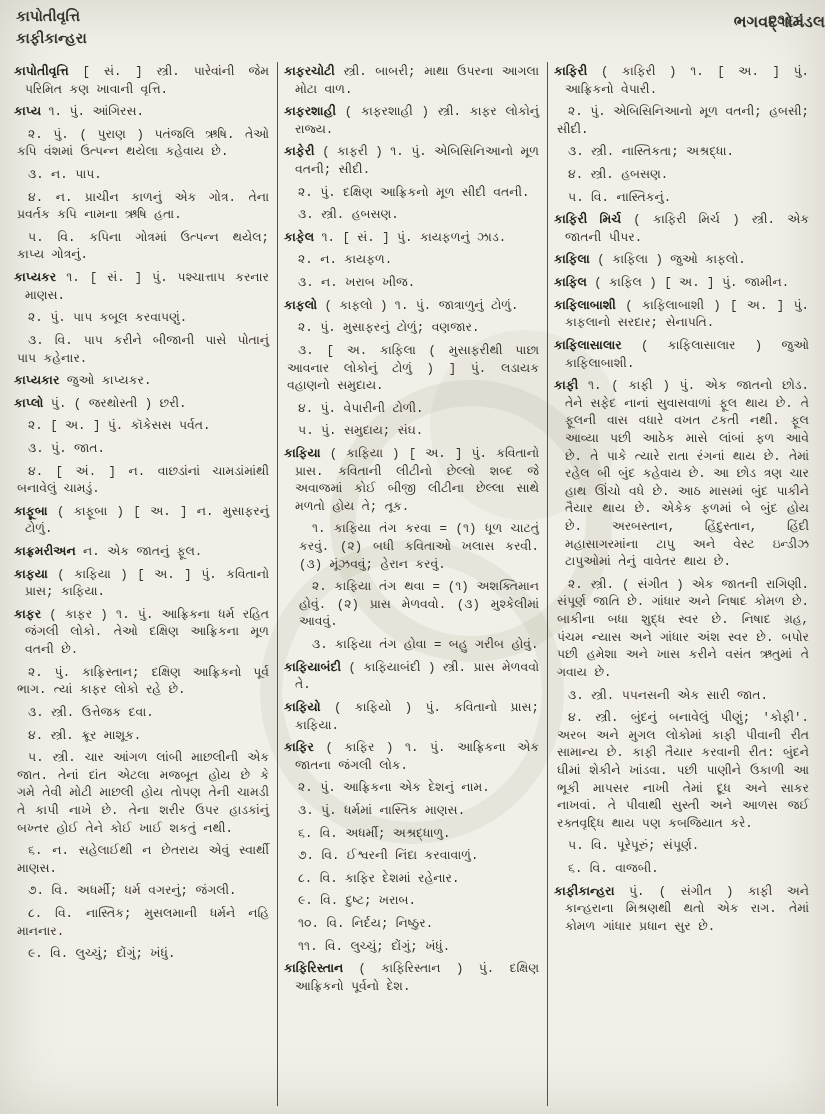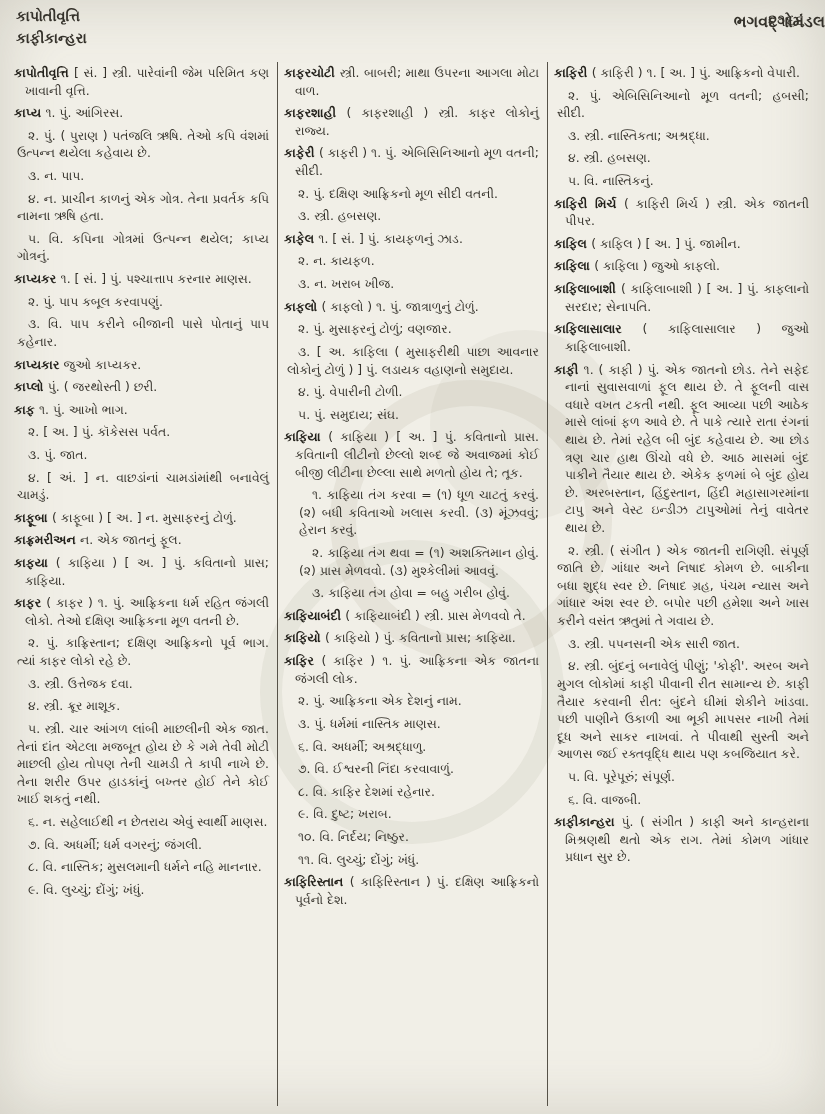--- a/index.html
+++ b/index.html
@@ -26,21 +26,21 @@
 
   header{position:absolute;left:0;top:0;width:100%;height:62px;}
   .catchwords{position:absolute;left:16px;top:6px;font-weight:bold;font-size:14.5px;line-height:1.5;}
   .title{position:absolute;left:0;top:12px;width:100%;text-align:right;font-weight:bold;font-size:16px;}
   .pagenum{position:absolute;right:20px;top:10px;font-weight:normal;font-size:17px;}
 
   .cols{
     position:absolute;left:8px;right:8px;top:62px;bottom:8px;
     display:flex;align-items:stretch;
   }
-  .col{flex:1 1 0;padding:2px 8px 0 6px;overflow:hidden;font-size:12.4px;line-height:1.42;}
+  .col{flex:1 1 0;padding:2px 8px 0 6px;overflow:hidden;font-size:12.4px;line-height:1.42;font-family:Liberation Mono, monospace;}
   .col + .col{border-left:1px solid var(--rule);}
 
   .para{margin:0 0 5px 0;text-align:justify;}
   .para.entry{padding-left:11px;text-indent:-11px;}
   .para.sense{padding-left:3px;text-indent:11px;}
   .para.sub{padding-left:15px;text-indent:13px;}
   .headword{font-weight:bold;color:#23211b;}
 </style>
 </head>
 <body>
@@ -65,21 +65,20 @@
         <div class="para entry"><span class="headword">કાપ્ય </span><span>૧. પું. આંગિરસ.</span></div>
         <div class="para sense"><span>૨. પું. ( પુરાણ ) પતંજલિ ઋષિ. તેઓ કપિ વંશમાં ઉત્પન્ન થયેલા કહેવાય છે.</span></div>
         <div class="para sense"><span>૩. ન. પાપ.</span></div>
         <div class="para sense"><span>૪. ન. પ્રાચીન કાળનું એક ગોત્ર. તેના પ્રવર્તક કપિ નામના ઋષિ હતા.</span></div>
         <div class="para sense"><span>૫. વિ. કપિના ગોત્રમાં ઉત્પન્ન થયેલ; કાપ્ય ગોત્રનું.</span></div>
         <div class="para entry"><span class="headword">કાપ્યકર </span><span>૧. [ સં. ] પું. પશ્ચાત્તાપ કરનાર માણસ.</span></div>
         <div class="para sense"><span>૨. પું. પાપ કબૂલ કરવાપણું.</span></div>
         <div class="para sense"><span>૩. વિ. પાપ કરીને બીજાની પાસે પોતાનું પાપ કહેનાર.</span></div>
         <div class="para entry"><span class="headword">કાપ્યકાર </span><span>જુઓ કાપ્યકર.</span></div>
         <div class="para entry"><span class="headword">કાપ્લો </span><span>પું. ( જરથોસ્તી ) છરી.</span></div>
-        <div class="para entry"><span class="headword">કાફ </span><span>૧. પું. આખો ભાગ.</span></div>
         <div class="para sense"><span>૨. [ અ. ] પું. કૉકેસસ પર્વત.</span></div>
         <div class="para sense"><span>૩. પું. જાત.</span></div>
         <div class="para sense"><span>૪. [ અં. ] ન. વાછડાંનાં ચામડાંમાંથી બનાવેલું ચામડું.</span></div>
         <div class="para entry"><span class="headword">કાફૂબા </span><span>( કાફૂબા ) [ અ. ] ન. મુસાફરનું ટોળું.</span></div>
         <div class="para entry"><span class="headword">કાફ્રમરીઅન </span><span>ન. એક જાતનું ફૂલ.</span></div>
         <div class="para entry"><span class="headword">કાફયા </span><span>( કાફિયા ) [ અ. ] પું. કવિતાનો પ્રાસ; કાફિયા.</span></div>
         <div class="para entry"><span class="headword">કાફર </span><span>( કાફર ) ૧. પું. આફ્રિકના ધર્મ રહિત જંગલી લોકો. તેઓ દક્ષિણ આફ્રિકના મૂળ વતની છે.</span></div>
         <div class="para sense"><span>૨. પું. કાફ્રિસ્તાન; દક્ષિણ આફ્રિકનો પૂર્વ ભાગ. ત્યાં કાફર લોકો રહે છે.</span></div>
         <div class="para sense"><span>૩. સ્ત્રી. ઉત્તેજક દવા.</span></div>
         <div class="para sense"><span>૪. સ્ત્રી. ક્રૂર માશૂક.</span></div>
@@ -120,22 +119,22 @@
         <div class="para sense"><span>૧૧. વિ. લુચ્ચું; દોંગું; ખંધું.</span></div>
         <div class="para entry"><span class="headword">કાફિરિસ્તાન </span><span>( કાફિરિસ્તાન ) પું. દક્ષિણ આફ્રિકનો પૂર્વનો દેશ.</span></div>
       </section>
     <section class="col">
         <div class="para entry"><span class="headword">કાફિરી </span><span>( કાફિરી ) ૧. [ અ. ] પું. આફ્રિકનો વેપારી.</span></div>
         <div class="para sense"><span>૨. પું. એબિસિનિઆનો મૂળ વતની; હબસી; સીદી.</span></div>
         <div class="para sense"><span>૩. સ્ત્રી. નાસ્તિકતા; અશ્રદ્ધા.</span></div>
         <div class="para sense"><span>૪. સ્ત્રી. હબસણ.</span></div>
         <div class="para sense"><span>૫. વિ. નાસ્તિકનું.</span></div>
         <div class="para entry"><span class="headword">કાફિરી મિર્ચ </span><span>( કાફિરી મિર્ચ ) સ્ત્રી. એક જાતની પીપર.</span></div>
+        <div class="para entry"><span class="headword">કાફિલા </span><span>( કાફિલા ) જુઓ કાફલો.</span></div>
         <div class="para entry"><span class="headword">કાફિલ </span><span>( કાફિલ ) [ અ. ] પું. જામીન.</span></div>
-        <div class="para entry"><span class="headword">કાફિલા </span><span>( કાફિલા ) જુઓ કાફલો.</span></div>
         <div class="para entry"><span class="headword">કાફિલાબાશી </span><span>( કાફિલાબાશી ) [ અ. ] પું. કાફલાનો સરદાર; સેનાપતિ.</span></div>
         <div class="para entry"><span class="headword">કાફિલાસાલાર </span><span>( કાફિલાસાલાર ) જુઓ કાફિલાબાશી.</span></div>
         <div class="para entry"><span class="headword">કાફી </span><span>૧. ( કાફી ) પું. એક જાતનો છોડ. તેને સફેદ નાનાં સુવાસવાળાં ફૂલ થાય છે. તે ફૂલની વાસ વધારે વખત ટકતી નથી. ફૂલ આવ્યા પછી આઠેક માસે લાંબાં ફળ આવે છે. તે પાકે ત્યારે રાતા રંગનાં થાય છે. તેમાં રહેલ બી બુંદ કહેવાય છે. આ છોડ ત્રણ ચાર હાથ ઊંચો વધે છે. આઠ માસમાં બુંદ પાકીને તૈયાર થાય છે. એકેક ફળમાં બે બુંદ હોય છે. અરબસ્તાન, હિંદુસ્તાન, હિંદી મહાસાગરમાંના ટાપુ અને વેસ્ટ ઇન્ડીઝ ટાપુઓમાં તેનું વાવેતર થાય છે.</span></div>
         <div class="para sense"><span>૨. સ્ત્રી. ( સંગીત ) એક જાતની રાગિણી. સંપૂર્ણ જાતિ છે. ગાંધાર અને નિષાદ કોમળ છે. બાકીના બધા શુદ્ધ સ્વર છે. નિષાદ ગ્રહ, પંચમ ન્યાસ અને ગાંધાર અંશ સ્વર છે. બપોર પછી હમેશા અને ખાસ કરીને વસંત ઋતુમાં તે ગવાય છે.</span></div>
         <div class="para sense"><span>૩. સ્ત્રી. પપનસની એક સારી જાત.</span></div>
         <div class="para sense"><span>૪. સ્ત્રી. બુંદનું બનાવેલું પીણું; 'કોફી'. અરબ અને મુગલ લોકોમાં કાફી પીવાની રીત સામાન્ય છે. કાફી તૈયાર કરવાની રીત: બુંદને ઘીમાં શેકીને ખાંડવા. પછી પાણીને ઉકાળી આ ભૂકી માપસર નાખી તેમાં દૂધ અને સાકર નાખવાં. તે પીવાથી સુસ્તી અને આળસ જઈ રક્તવૃદ્ધિ થાય પણ કબજિયાત કરે.</span></div>
         <div class="para sense"><span>૫. વિ. પૂરેપૂરું; સંપૂર્ણ.</span></div>
         <div class="para sense"><span>૬. વિ. વાજબી.</span></div>
         <div class="para entry"><span class="headword">કાફીકાન્હરા </span><span>પું. ( સંગીત ) કાફી અને કાન્હરાના મિશ્રણથી થતો એક રાગ. તેમાં કોમળ ગાંધાર પ્રધાન સુર છે.</span></div>
       </section>

